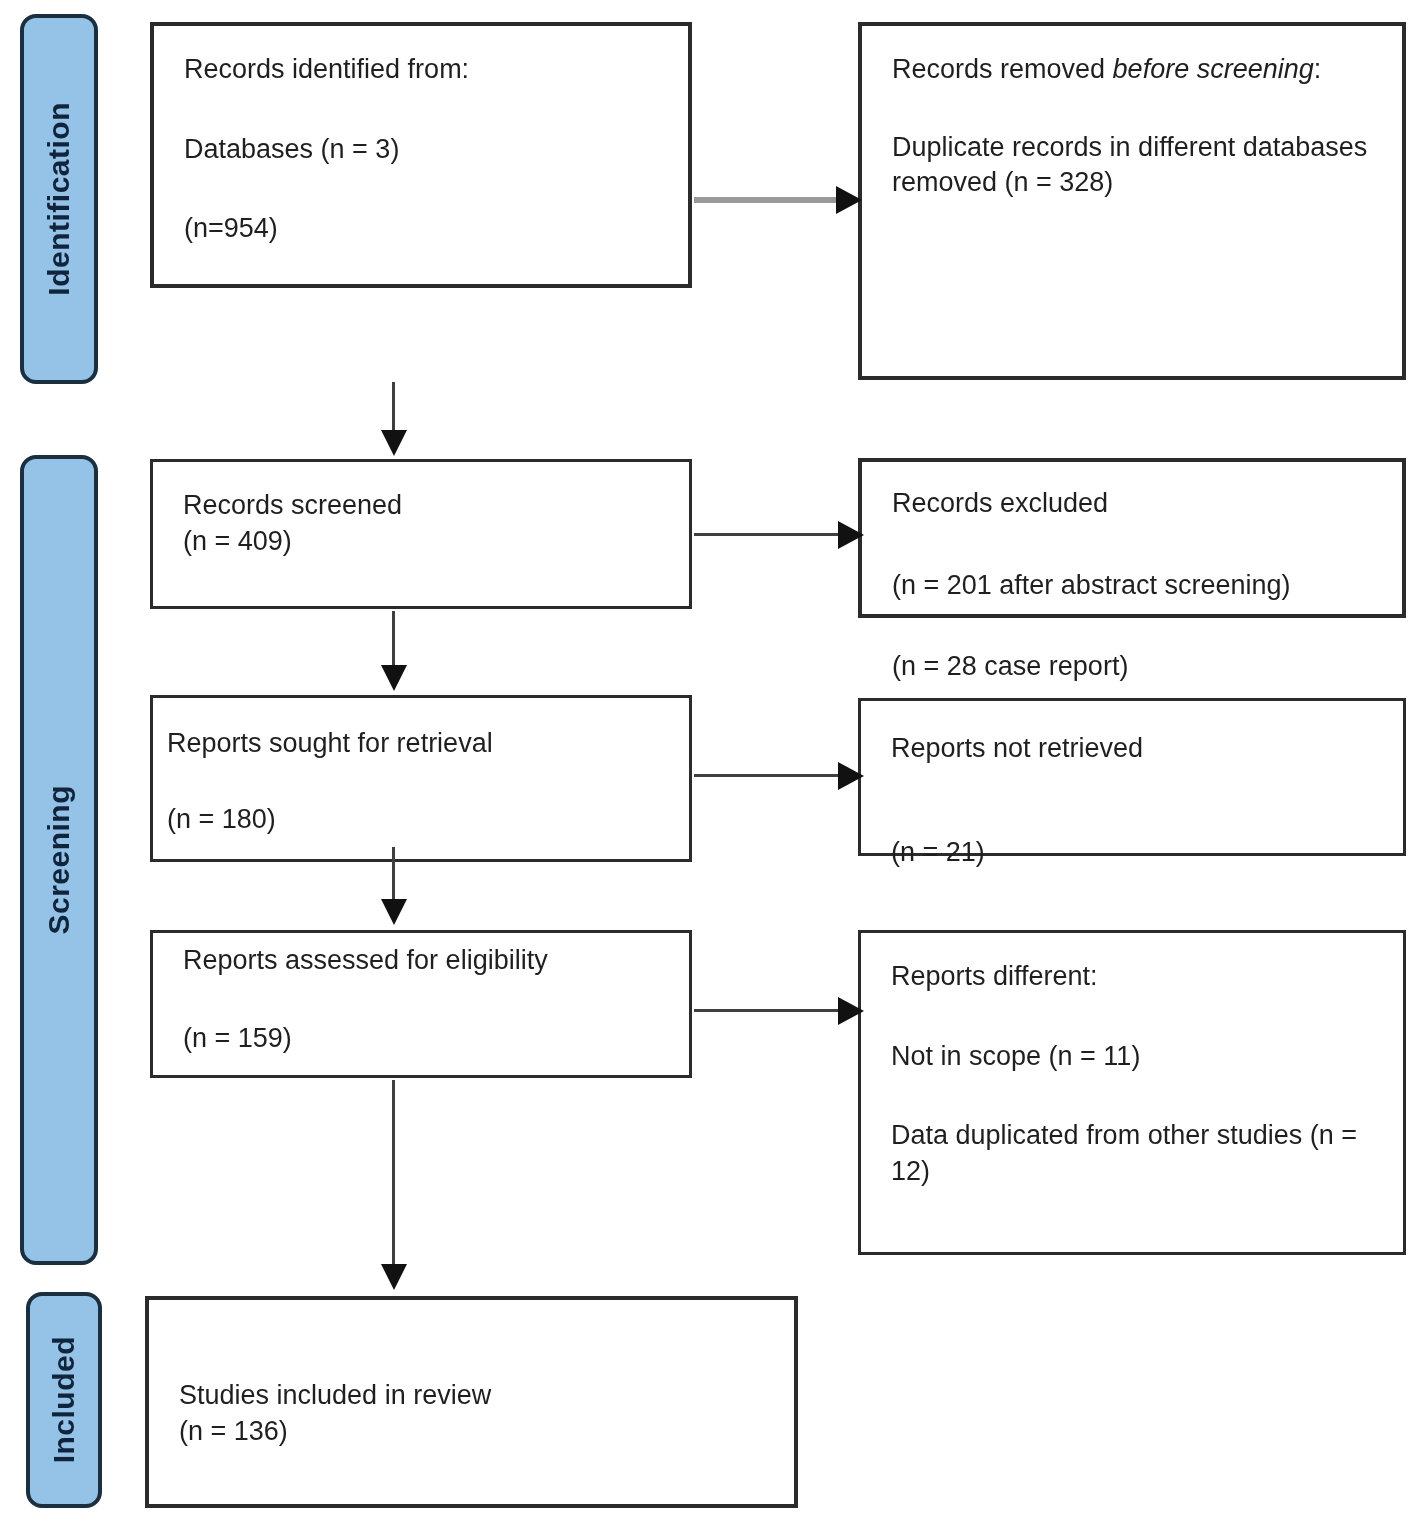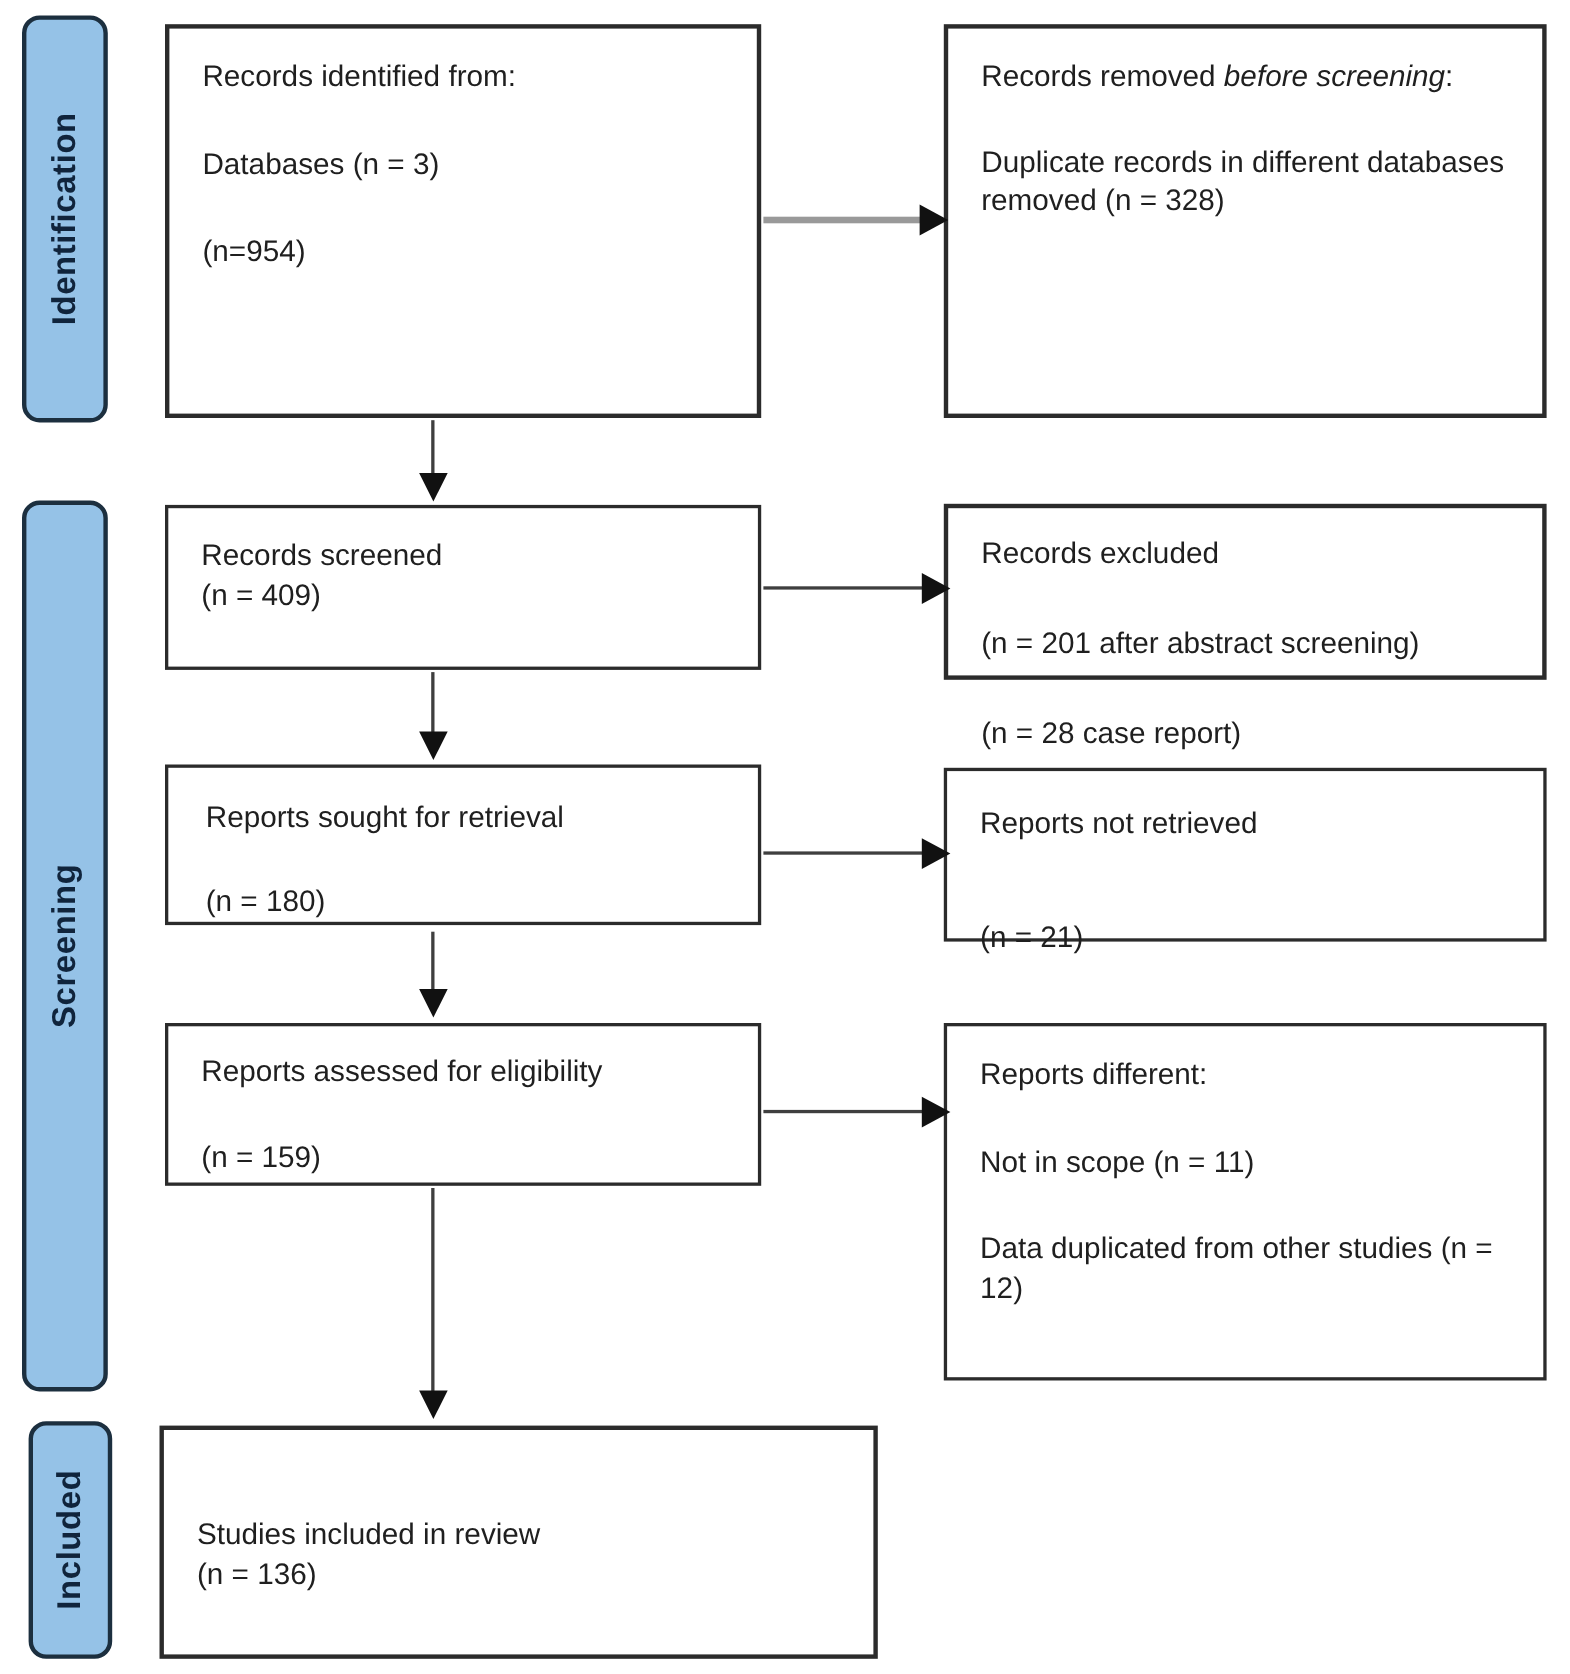--- a/index.html
+++ b/index.html
@@ -45,38 +45,38 @@
     position: absolute;
     background: #ffffff;
     border: 3px solid #2b2b2b;
     box-sizing: border-box;
     font-size: 27px;
     line-height: 1.32;
   }
   .fbox p { margin: 0; }
   .indent { margin-left: 54px; }
 
-  #box-identified { left: 150px; top: 22px;  width: 542px; height: 358px; border-width: 4px; padding: 26px 18px 0 30px; }
+  #box-identified { left: 150px; top: 22px;  width: 542px; height: 266px; border-width: 4px; padding: 26px 18px 0 30px; }
   #box-identified .gap { margin-bottom: 44px; }
 
   #box-removed { left: 858px; top: 22px; width: 548px; height: 358px; border-width: 4px; padding: 26px 14px 0 30px; }
   #box-removed .gap { margin-bottom: 42px; }
 
   #box-screened { left: 150px; top: 459px; width: 542px; height: 150px; padding: 26px 18px 0 30px; }
 
   #box-records-excluded { left: 858px; top: 458px; width: 548px; height: 160px; border-width: 4px; padding: 24px 14px 0 30px; }
   #box-records-excluded .gap { margin-bottom: 46px; }
 
-  #box-sought { left: 150px; top: 695px; width: 542px; height: 146px; padding: 28px 18px 0 34px; }
+  #box-sought { left: 150px; top: 695px; width: 542px; height: 167px; padding: 28px 18px 0 14px; }
   #box-sought .gap { margin-bottom: 40px; }
 
   #box-not-retrieved { left: 858px; top: 698px; width: 548px; height: 158px; padding: 30px 14px 0 30px; }
   #box-not-retrieved .gap { margin-bottom: 68px; }
 
-  #box-assessed { left: 150px; top: 930px; width: 542px; height: 148px; padding: 24px 18px 0 30px; }
+  #box-assessed { left: 150px; top: 930px; width: 542px; height: 148px; padding: 10px 18px 0 30px; }
   #box-assessed .gap { margin-bottom: 42px; }
 
   #box-reports-excluded { left: 858px; top: 930px; width: 548px; height: 325px; padding: 26px 14px 0 30px; }
   #box-reports-excluded .gap { margin-bottom: 44px; }
 
   #box-included { left: 145px; top: 1296px; width: 653px; height: 212px; border-width: 4px; padding: 78px 18px 0 30px; }
 
   
   .hline { position: absolute; background: #999999; }
   .hline.thin { background: #3f3f3f; }

